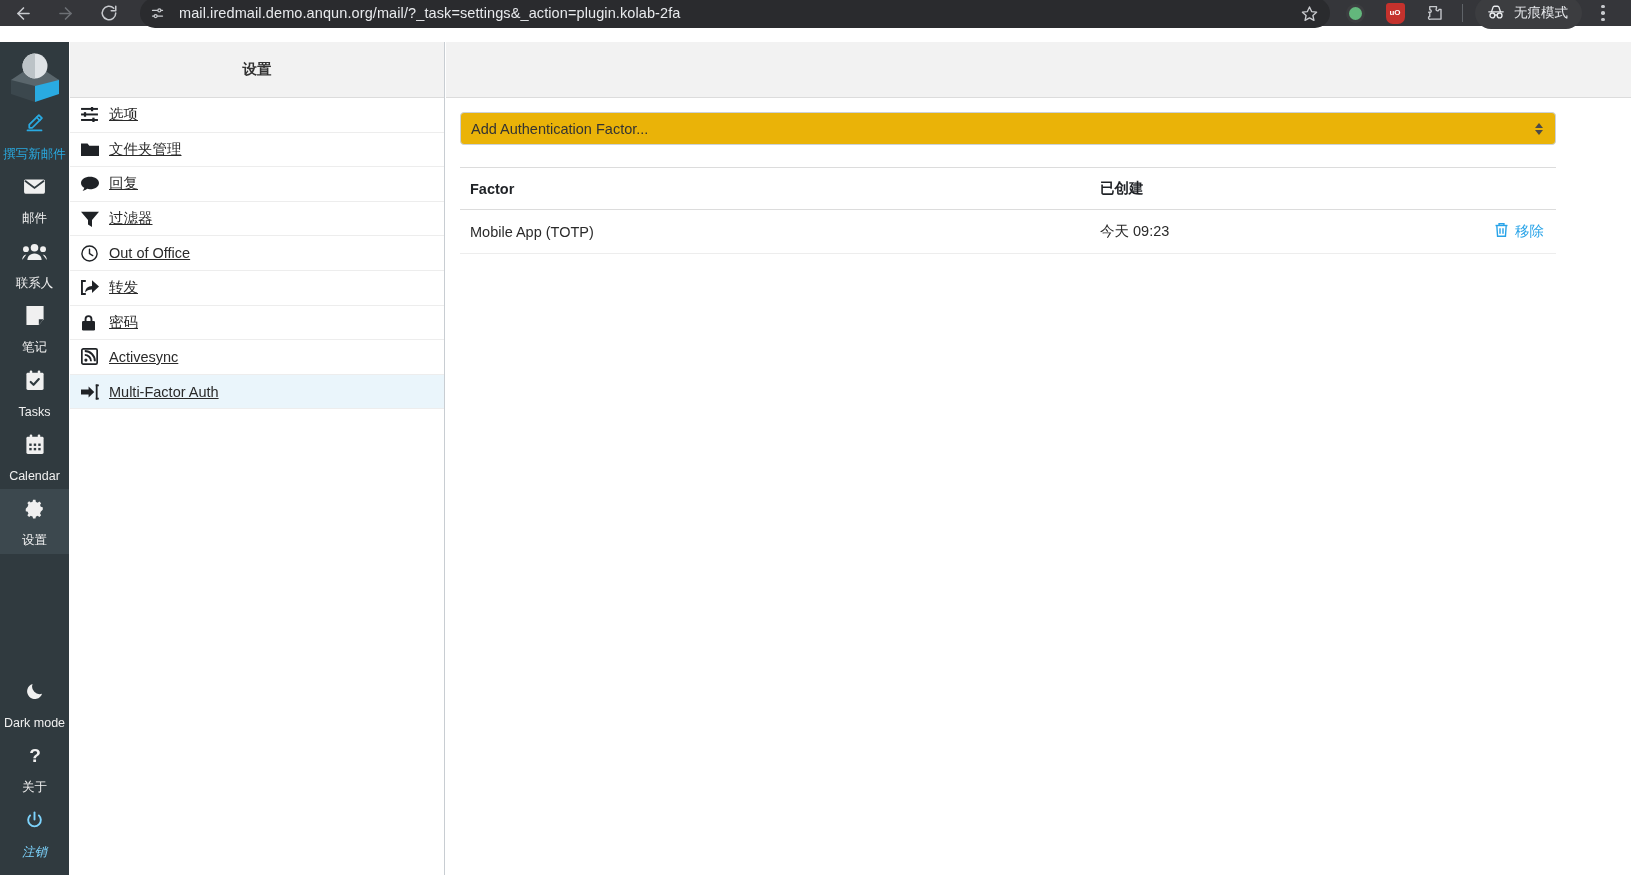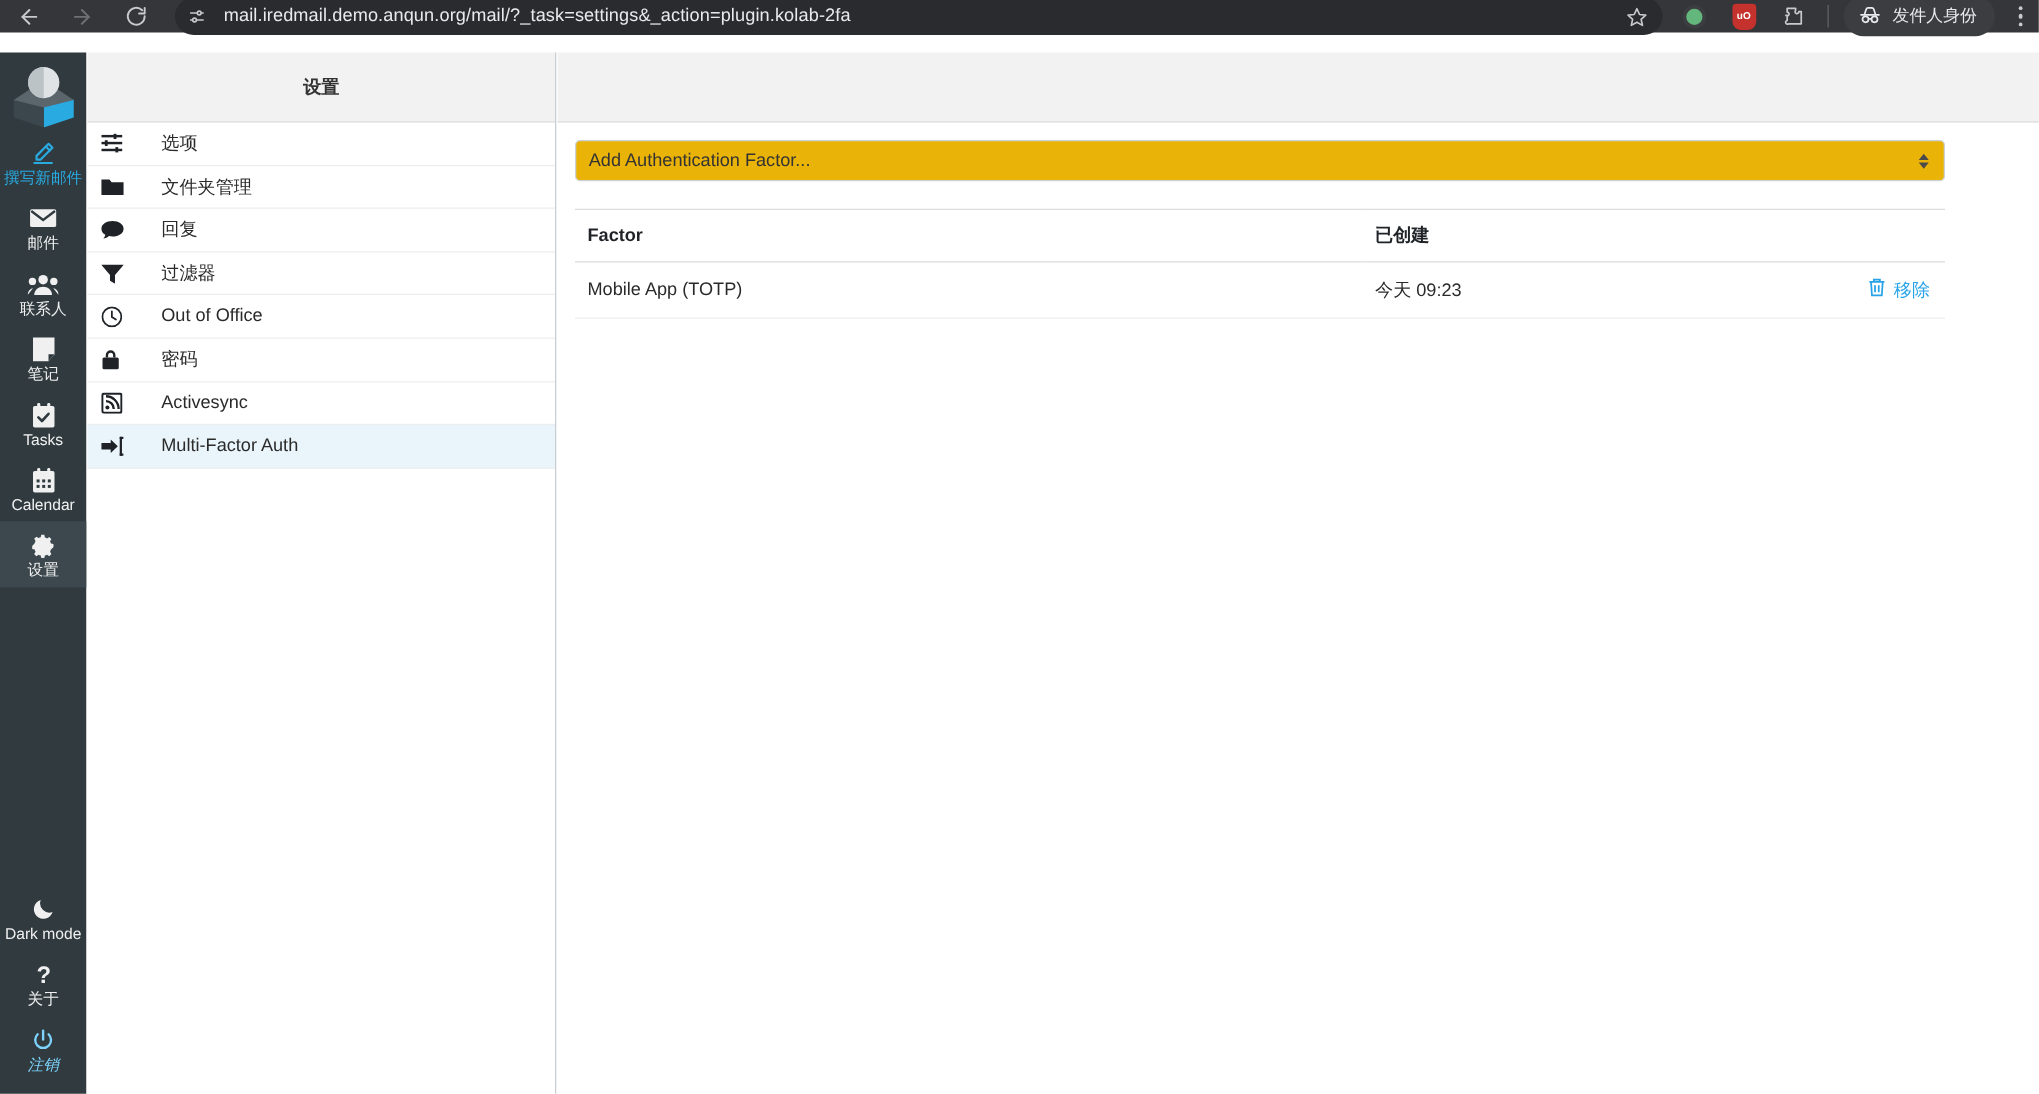--- a/index.html
+++ b/index.html
@@ -113,21 +113,21 @@
   .task-item {
     width: 69px; padding: 7px 0 6px;
     display: flex; flex-direction: column; align-items: center;
     color: #f0f0f0;
     text-decoration: none;
   }
   .task-item .ticon {
     height: 25px; display: flex; align-items: center; justify-content: center;
   }
   .task-item .tlabel {
-    font-size: 12.5px; margin-top: 0; line-height: 1.15;
+    font-size: 12.5px; margin-top: 12px; line-height: 1.15;
     white-space: nowrap;
   }
   .task-item.accent, .task-item.accent .tlabel { color: #29aae1; }
   .task-item.active { background: #3c484e; }
   .task-item.danger, .task-item.danger .tlabel { color: #7dd3fc; font-style: italic; }
   #taskbar-spacer { flex: 1 1 auto; }
 
   
   #settings-list-panel {
     position: absolute; left: 70px; top: 42px;
@@ -149,21 +149,21 @@
     padding-left: 11px;
     font-size: 14.5px; color: #2a2a2a;
     cursor: pointer;
   }
   .settings-row.selected { background: #eaf5fb; }
   .settings-row .sicon {
     width: 26px; min-width: 26px; height: 20px;
     display: flex; align-items: center; justify-content: flex-start;
     color: #1f2226;
   }
-  .settings-row .slabel { margin-left: 22px; }
+  .settings-row .slabel { margin-left: 2px; text-decoration: underline; }
 
   
   #content-area {
     position: absolute; left: 446px; top: 42px;
     width: 1185px; height: 833px;
     background: #ffffff;
   }
   #content-header {
     height: 56px;
     background: #f2f2f2;
@@ -278,21 +278,21 @@
   <div id="incognito-badge">
     <span>
       <svg width="20" height="16" viewBox="0 0 24 20" fill="none" stroke="#e8eaed" stroke-width="1.7" stroke-linecap="round">
           <path d="M6.5 9.5 8.2 4.2a2 2 0 0 1 1.9-1.4h3.8a2 2 0 0 1 1.9 1.4l1.7 5.3"></path>
           <line x1="3" y1="9.8" x2="21" y2="9.8"></line>
           <circle cx="7.5" cy="14.3" r="3"></circle>
           <circle cx="16.5" cy="14.3" r="3"></circle>
           <line x1="10.5" y1="13.8" x2="13.5" y2="13.8"></line>
         </svg>
     </span>
-    <span class="label">发件人身份</span>
+    <span class="label">无痕模式</span>
   </div>
 
   <div id="menu-button">
       <i></i>
       <i></i>
       <i></i>
     </div>
 </div>
 
 <div id="app-taskbar">
@@ -470,20 +470,29 @@
   <div class="settings-row">
     <span class="sicon">
       <svg width="17" height="17" viewBox="0 0 18 18" fill="none" stroke="#1f2226" stroke-width="1.5">
           <circle cx="9" cy="9" r="8"></circle>
           <path d="M9 4.4V9.2l3.4 2" stroke-linecap="round"></path>
         </svg>
     </span>
     <span class="slabel">Out of Office</span>
   </div>
 
+  <div class="settings-row">
+    <span class="sicon">
+      <svg width="18" height="17" viewBox="0 0 18 17" fill="#1f2226">
+          <path d="M0 1h4.8v1.9H1.9v11.2h2.9V16H0z"></path>
+          <path d="M11 1.2 18 7.6l-7 6.4v-3.6c-3.2 0-5.3.9-6.8 3 .3-3.9 2.3-6.1 6.8-6.4z"></path>
+        </svg>
+    </span>
+    <span class="slabel">转发</span>
+  </div>
 
   <div class="settings-row">
     <span class="sicon">
       <svg width="15" height="17" viewBox="0 0 15 17" fill="#1f2226">
           <path d="M3.6 7V5.1a3.9 3.9 0 0 1 7.8 0V7h-1.9V5.1a2 2 0 0 0-4 0V7z"></path>
           <rect x="1" y="7" width="13" height="9.4" rx="1.2"></rect>
         </svg>
     </span>
     <span class="slabel">密码</span>
   </div>

